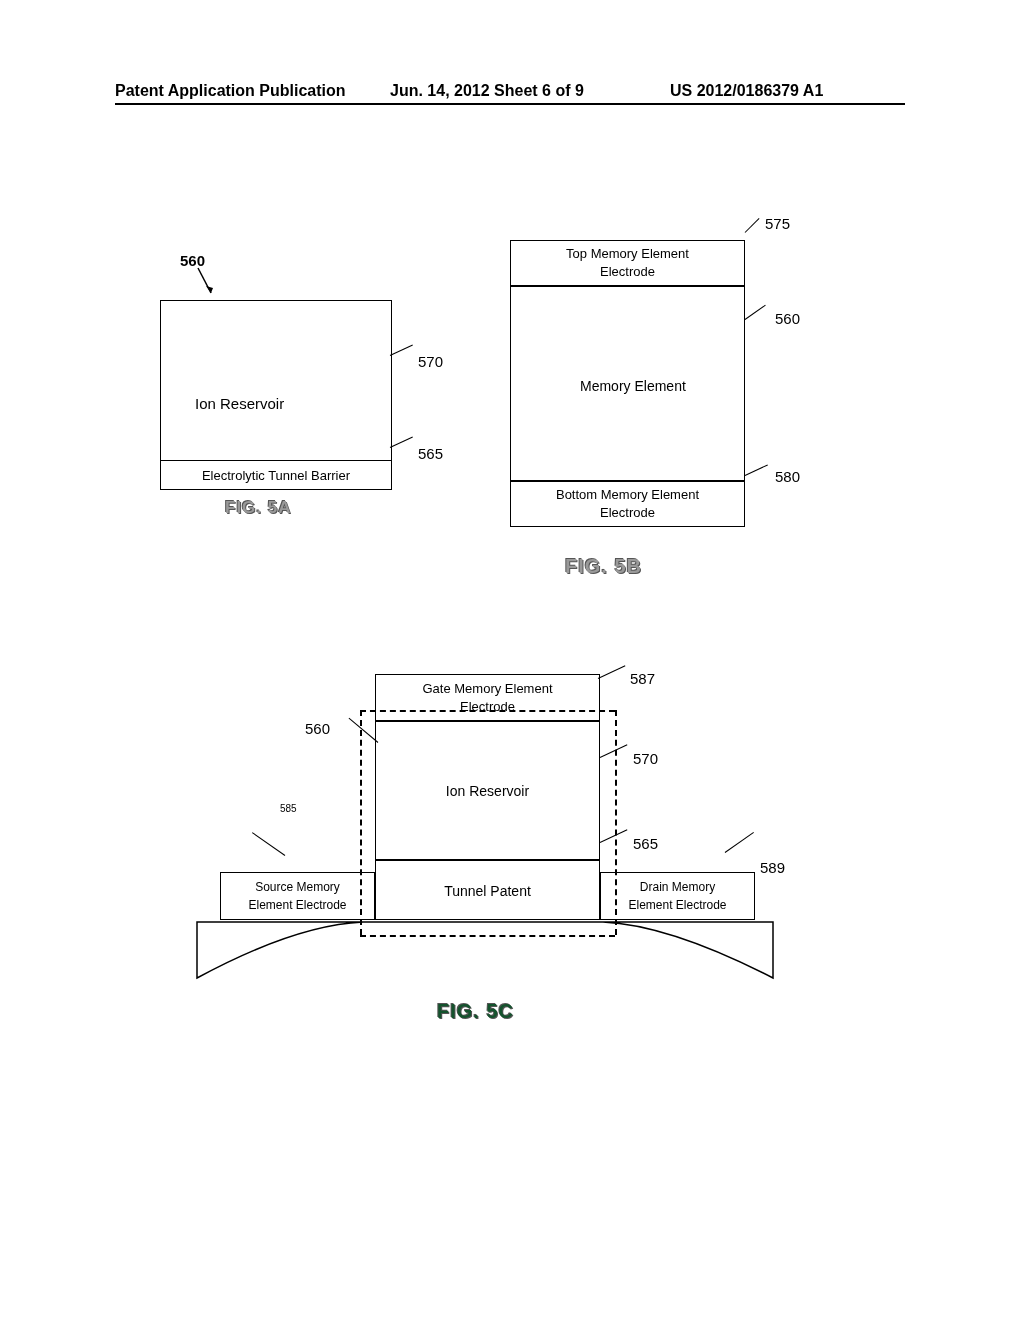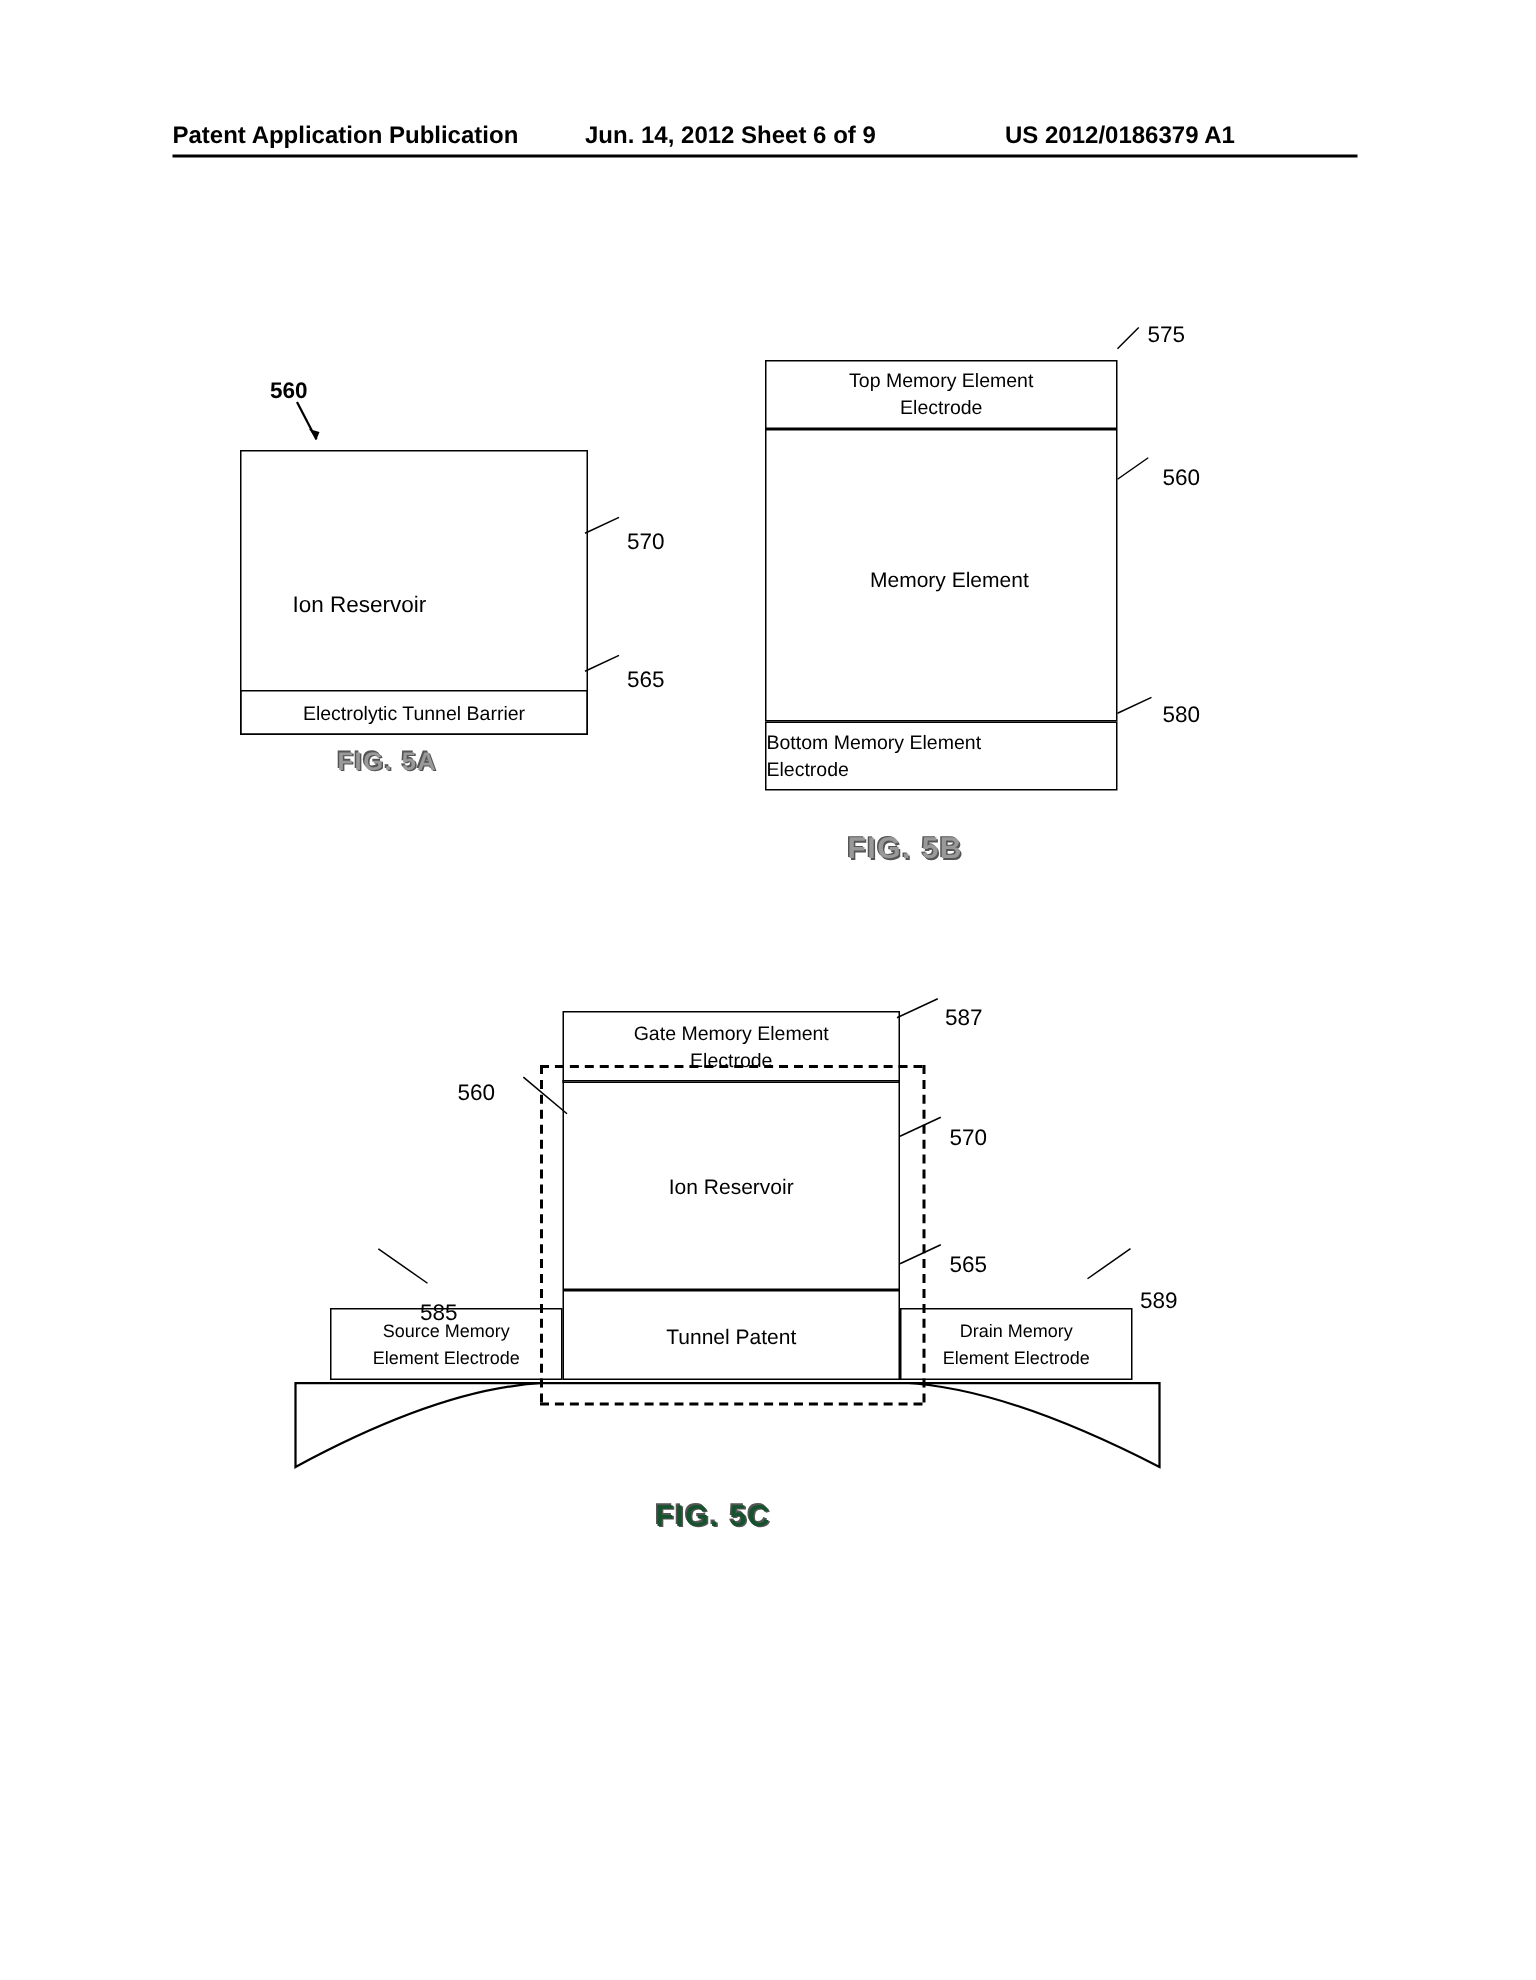--- a/index.html
+++ b/index.html
@@ -195,21 +195,21 @@
       left: 775px;
       font-size: 15px;
     }
     .fig5b-bottom-box {
       position: absolute;
       top: 481px;
       left: 510px;
       width: 235px;
       height: 46px;
       border: 1.5px solid black;
-      text-align: left;
+      text-align: center;
       font-size: 13px;
       line-height: 18px;
       padding-top: 4px;
     }
     .fig5b-caption {
       position: absolute;
       top: 555px;
       left: 565px;
       font-size: 20px;
       font-weight: bold;
@@ -307,23 +307,23 @@
       position: absolute;
       top: 855px;
       left: 245px;
       width: 40px;
       border-top: 1.5px solid black;
       transform: rotate(35deg);
       transform-origin: right center;
     }
     .fig5c-585-label {
       position: absolute;
-      top: 867px;
+      top: 803px;
       left: 280px;
-      font-size: 15px;
+      font-size: 10px;
     }
     .fig5c-589-lead {
       position: absolute;
       top: 852px;
       left: 725px;
       width: 35px;
       border-top: 1.5px solid black;
       transform: rotate(-35deg);
       transform-origin: left center;
     }

